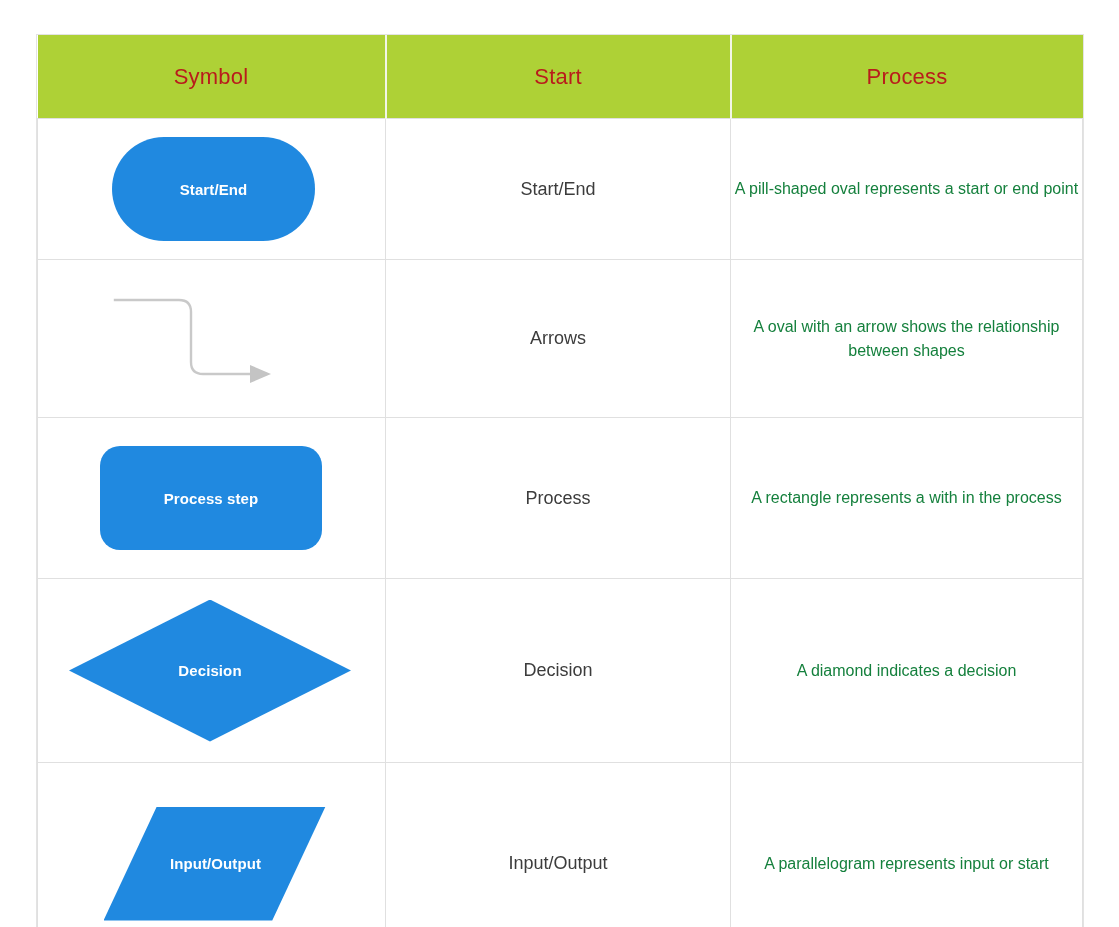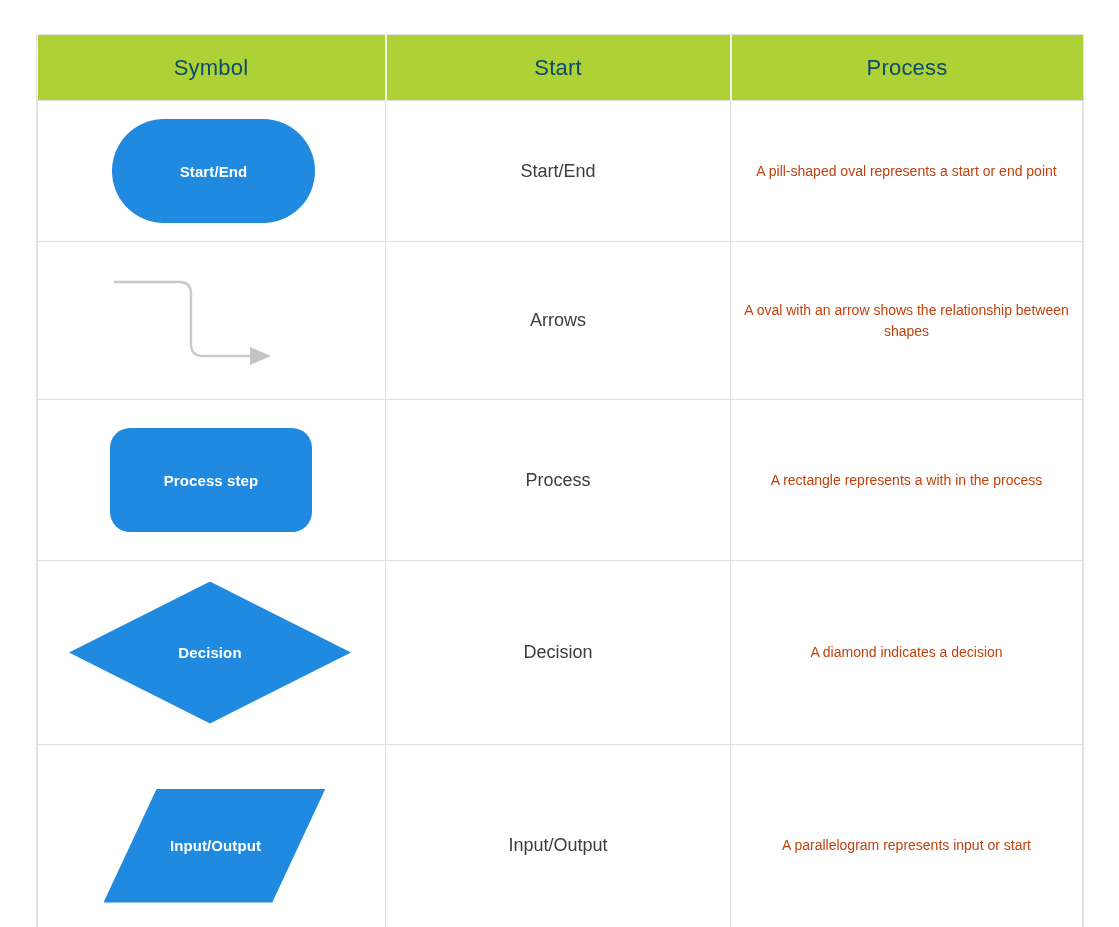--- a/index.html
+++ b/index.html
@@ -32,46 +32,46 @@
     table-layout: fixed;
     background: #ffffff;
     box-shadow: 0 0 0 1px #e3e3e3;
   }
   .legend-table col.c-symbol   { width: 348px; }
   .legend-table col.c-name     { width: 345px; }
   .legend-table col.c-function { width: 352px; }
 
   .legend-table th {
     background: #aed136;
-    color: #0c4a6e;
+    color: #b91c1c;
     font-size: 22px;
     font-weight: 400;
     text-align: center;
     height: 59px;
-    padding: 3px;
+    padding: 12px;
     border-right: 2px solid #f2f6e6;
     letter-spacing: 0.2px;
   }
   .legend-table th:last-child { border-right: none; }
 
   .legend-table td {
     border: 1px solid #e0e0e0;
     padding: 0;
     text-align: center;
     vertical-align: middle;
     background: #ffffff;
   }
 
   .cell-name {
     font-size: 18px;
     color: #3c3c3c;
   }
   .cell-function {
-    font-size: 14px;
-    color: #c2410c;
+    font-size: 16px;
+    color: #15803d;
     line-height: 1.45;
     padding: 0 24px;
   }
 
   
   .symbol-cell {
     position: relative;
     height: 100%;
   }
   .symbol-wrap {
@@ -96,21 +96,21 @@
     background: #2089e0;
     border-radius: 52px;
     display: flex;
     align-items: center;
     justify-content: center;
     margin-left: 4px;
   }
 
   
   .shape-rect {
-    width: 202px;
+    width: 222px;
     height: 104px;
     background: #2089e0;
     border-radius: 20px;
     display: flex;
     align-items: center;
     justify-content: center;
     margin-left: -1px;
   }
 
   

